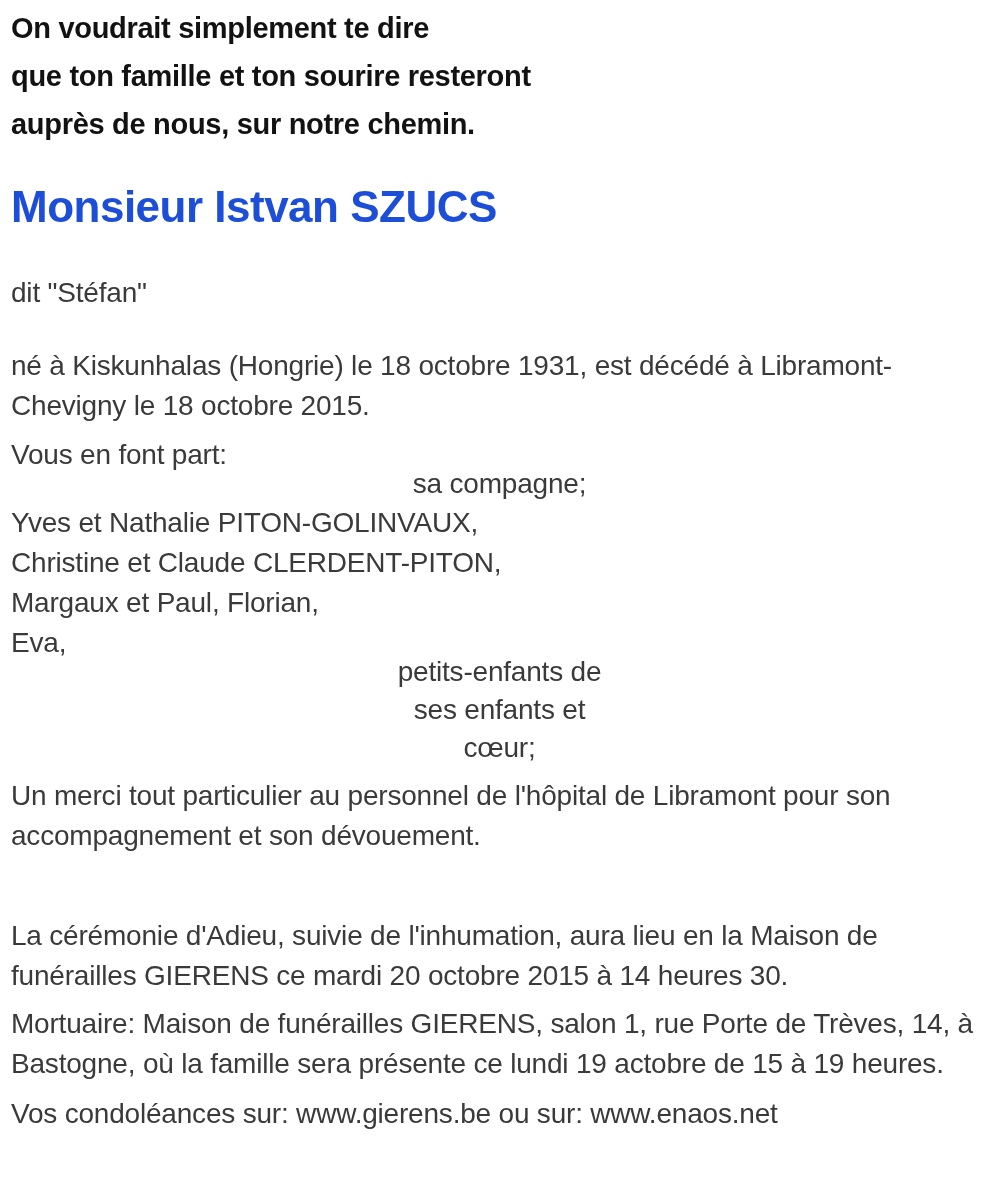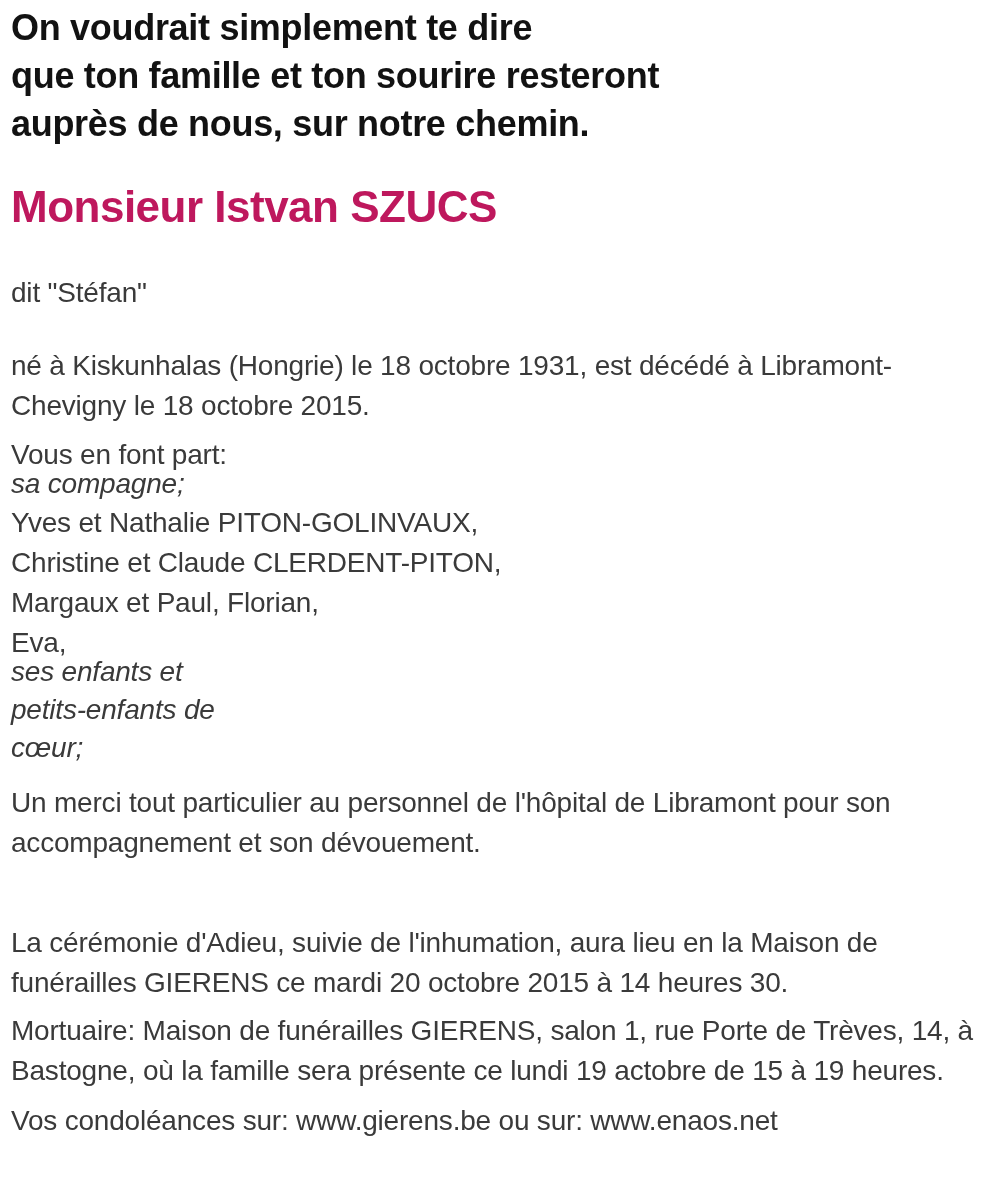--- a/index.html
+++ b/index.html
@@ -15,52 +15,51 @@
     font-family: "Liberation Sans", "DejaVu Sans", sans-serif;
     font-size: 28px;
     line-height: 40px;
     color: #3a3a3a;
     letter-spacing: -0.2px;
     overflow: hidden;
   }
   .epigraph {
     font-weight: 700;
     color: #121212;
-    font-size: 36px;
+    font-size: 29px;
     line-height: 48px;
     letter-spacing: -0.3px;
   }
   .deceased-name {
     font-size: 44px;
     line-height: 52px;
     font-weight: 700;
-    color: #be185d;
+    color: #1d4ed8;
     letter-spacing: -0.5px;
     margin: 33px 0 0 0;
   }
   .nickname {
     margin-top: 40px;
   }
   .announcement {
     margin-top: 33px;
   }
   .family-intro {
     margin-top: 9px;
   }
   .members {
     margin: 0;
   }
   .relation {
     margin-top: -10px;
     line-height: 38px;
-    font-style: italic;
-    text-align: left;
+    text-align: center;
   }
   .thanks {
-    margin-top: 16px;
+    margin-top: 9px;
   }
   .ceremony {
     margin-top: 60px;
   }
   .mortuary {
     margin-top: 8px;
   }
   .condolences {
     margin-top: 10px;
   }
@@ -88,22 +87,22 @@
     <div>sa compagne;</div>
   </div>
 </div>
 
 <div>
   <div class="members">Yves et Nathalie PITON-GOLINVAUX,</div>
   <div class="members">Christine et Claude CLERDENT-PITON,</div>
   <div class="members">Margaux et Paul, Florian,</div>
   <div class="members">Eva,</div>
   <div class="relation">
+    <div>petits-enfants de</div>
     <div>ses enfants et</div>
-    <div>petits-enfants de</div>
     <div>cœur;</div>
   </div>
 </div>
 
 <p class="thanks">Un merci tout particulier au personnel de l'hôpital de Libramont pour son accompagnement et son dévouement.</p>
 
 <p class="ceremony">La cérémonie d'Adieu, suivie de l'inhumation, aura lieu en la Maison de funérailles GIERENS ce mardi 20 octobre 2015 à 14 heures 30.</p>
 
 <p class="mortuary">Mortuaire: Maison de funérailles GIERENS, salon 1, rue Porte de Trèves, 14, à Bastogne, où la famille sera présente ce lundi 19 actobre de 15 à 19 heures.</p>
 

